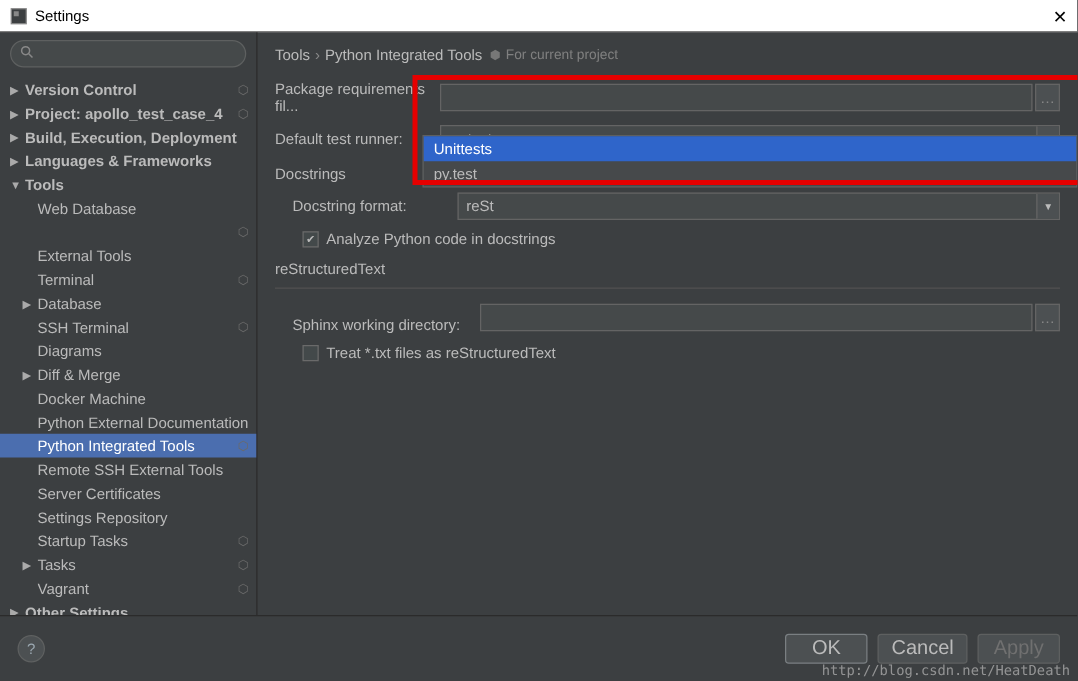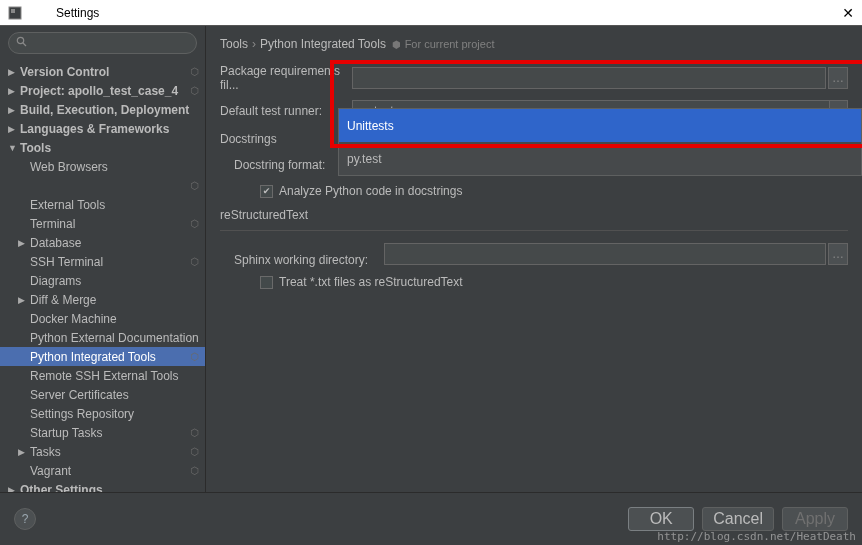--- a/index.html
+++ b/index.html
@@ -1,18 +1,18 @@
 <!DOCTYPE html>
 <html><head>
 <meta charset="utf-8">
 <style>
 * { box-sizing: border-box; margin: 0; padding: 0; font-family: "Segoe UI", Arial, sans-serif; }
 body { width: 862px; height: 545px; background: #3c3f41; color: #bbbbbb; font-size: 12px; overflow: hidden; position: relative; }
 
-.titlebar { height: 26px; background: #fff; color: #000; display: flex; align-items: center; padding: 0 8px; border-bottom: 1px solid #555; gap: 28px; }
+.titlebar { height: 26px; background: #fff; color: #000; display: flex; align-items: center; padding: 0 8px; border-bottom: 1px solid #555; }
 .titlebar .icon { width: 14px; height: 14px; margin-right: 6px; display: inline-flex; align-items: center; justify-content: center; }
 .titlebar .title { font-size: 12px; flex: 1; }
 .titlebar .close { font-size: 14px; color: #000; cursor: pointer; }
 
 .body { display: flex; height: 466px; background: #3c3f41; }
 
 .sidebar { width: 206px; background: #3c3f41; border-right: 1px solid #2b2b2b; display: flex; flex-direction: column; }
 .search-row { padding: 6px 8px; }
 .search { width: 100%; height: 22px; background: #45494a; border: 1px solid #5e6060; border-radius: 11px; color: #bbb; padding: 0 24px 0 10px; font-size: 12px; outline: none; }
 .search-wrap { position: relative; }
@@ -40,26 +40,26 @@
 .form-label { width: 132px; color: #bbb; font-size: 12px; }
 .form-label.indent { margin-left: 14px; }
 .form-field { flex: 1; }
 .input { width: 100%; height: 22px; background: #45494a; border: 1px solid #646464; color: #bbb; padding: 0 6px; font-size: 12px; outline: none; }
 .select-box { position: relative; width: 100%; height: 22px; background: #45494a; border: 1px solid #646464; color: #bbb; padding: 0 6px; font-size: 12px; display: flex; align-items: center; cursor: pointer; }
 .select-box .arrow-btn { position: absolute; right: 0; top: 0; width: 18px; height: 100%; background: #4c5052; border-left: 1px solid #646464; display: flex; align-items: center; justify-content: center; font-size: 8px; color: #bbb; }
 
 .section-title { color: #bbb; font-size: 12px; margin: 10px 0 8px 0; }
 .section-sep { border-bottom: 1px solid #515151; margin-bottom: 10px; }
 
-.checkbox-row { display: flex; align-items: center; margin-left: 40px; margin-bottom: 8px; gap: 6px; }
+.checkbox-row { display: flex; align-items: center; margin-left: 22px; margin-bottom: 8px; gap: 6px; }
 .checkbox { width: 13px; height: 13px; background: #43494a; border: 1px solid #6a6a6a; display: inline-flex; align-items: center; justify-content: center; font-size: 9px; color: #bbb; cursor: pointer; }
 .checkbox.checked::before { content: "✔"; }
 
 .dropdown-panel { position: absolute; background: #46494b; border: 1px solid #5e6060; z-index: 10; }
-.dropdown-panel .opt { padding: 2px 8px; height: 33px; color: #bbb; cursor: pointer; display: flex; align-items: center; font-size: 12px; }
+.dropdown-panel .opt { padding: 2px 8px; height: 20px; color: #bbb; cursor: pointer; display: flex; align-items: center; font-size: 12px; }
 .dropdown-panel .opt.hl { background: #2f65ca; color: #fff; }
 
 .red-box { position: absolute; border: 4px solid #e60000; pointer-events: none; z-index: 20; }
 
 .footer { height: 52px; border-top: 1px solid #2b2b2b; display: flex; align-items: center; padding: 0 14px; }
 .help-btn { width: 22px; height: 22px; border-radius: 11px; background: #4c5052; color: #9aa7b0; display: flex; align-items: center; justify-content: center; font-size: 12px; cursor: pointer; border: 1px solid #5e6060; }
 .footer .spacer { flex: 1; }
 .btn { height: 24px; min-width: 66px; background: #4c5052; border: 1px solid #5e6060; color: #bbb; font-size: 16px; margin-left: 8px; cursor: pointer; border-radius: 3px; padding: 0 10px; }
 .btn.primary { border: 1px solid #7a7f82; }
 .btn.disabled { color: #707070; cursor: default; text-align: center; }
@@ -114,21 +114,21 @@
         <div class="tree-item l0 bold">
           <span class="arrow col"></span>
           <span class="label">Languages &amp; Frameworks</span>
         </div>
         <div class="tree-item l0 bold">
           <span class="arrow exp"></span>
           <span class="label">Tools</span>
         </div>
         <div class="tree-item l1">
           <span class="arrow "></span>
-          <span class="label">Web Browsers</span>
+          <span class="label">Web Database</span>
         </div>
         <div class="tree-item l1">
           <span class="arrow "></span>
           <span class="badge">⬡</span>
         </div>
         <div class="tree-item l1">
           <span class="arrow "></span>
           <span class="label">External Tools</span>
         </div>
         <div class="tree-item l1">

